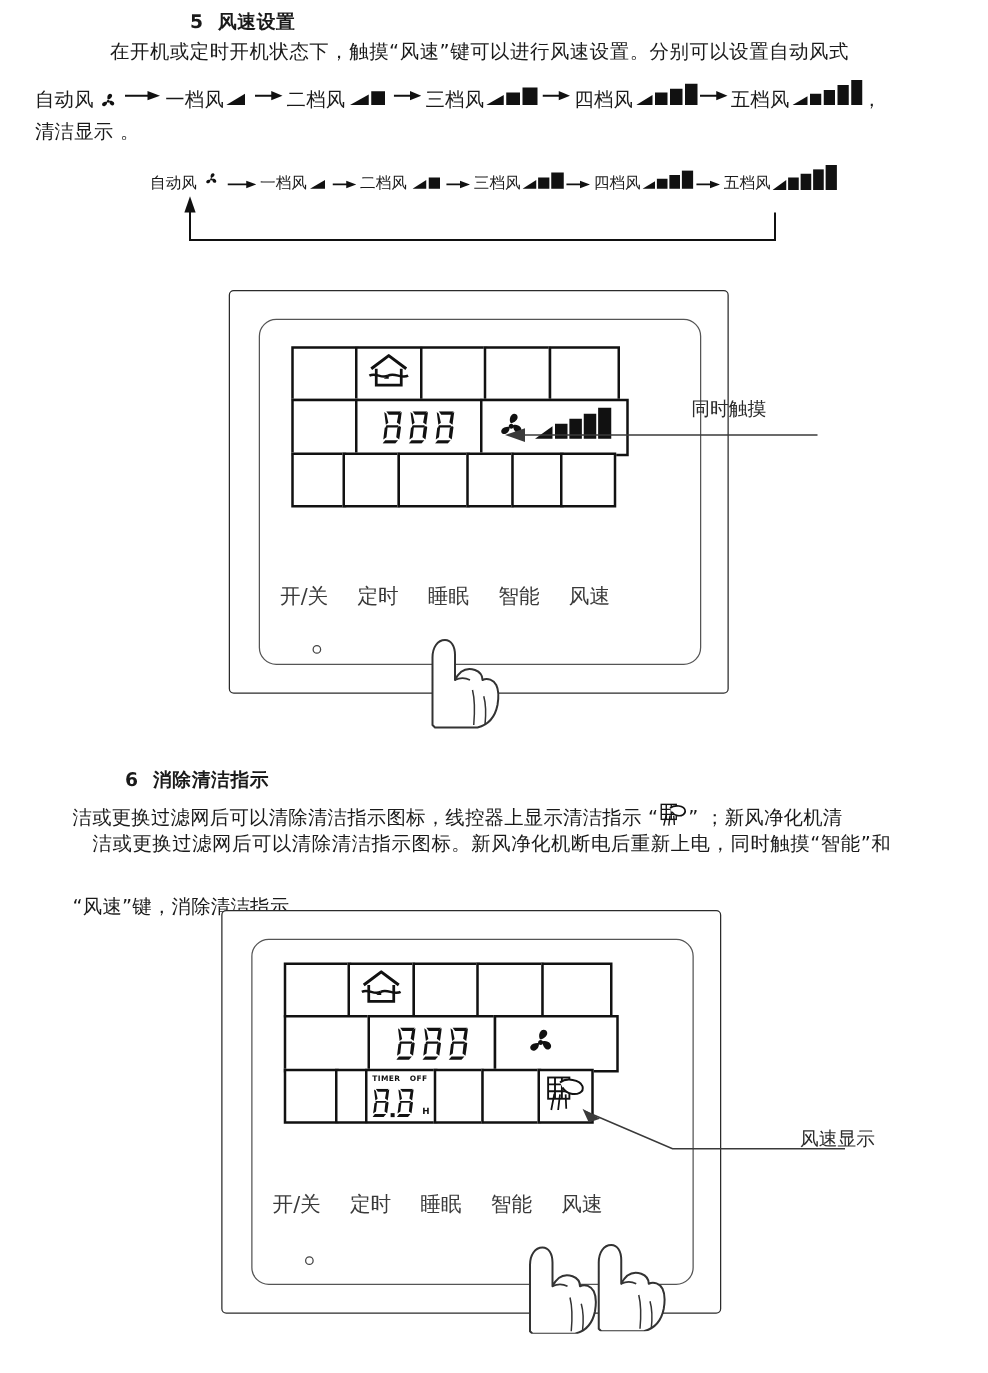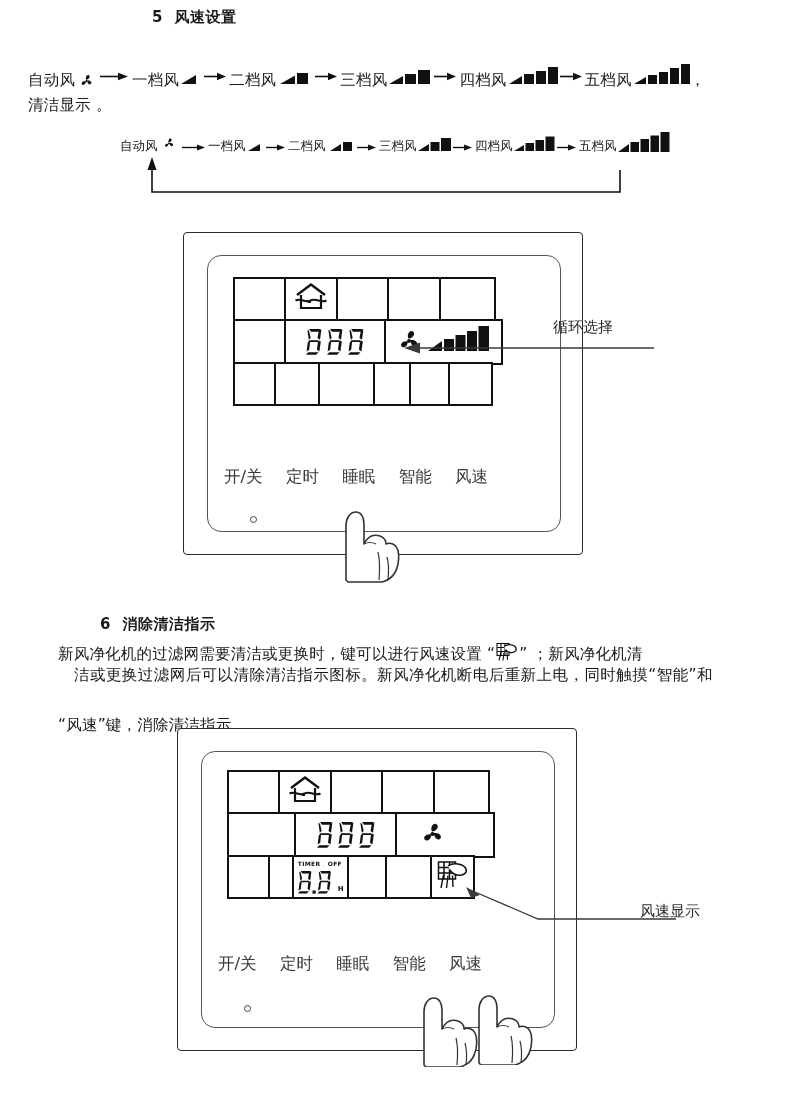--- a/index.html
+++ b/index.html
@@ -118,20 +118,21 @@
 </style>
 </head>
 <body>
 
 <div class="page">
 
   <div class="heading" style="left:152px; top:8px;">
     <span>5</span>&nbsp;&nbsp;<span>风速设置</span>
   </div>
 
+  <div class="para-line justify" style="left:88px; top:34px;">在开机或定时开机状态下，触摸“风速”键可以进行风速设置。分别可以设置自动风式</div>
 
   <div class="para-line" style="left:28px; top:64px;">
     <span>自动风</span><span class="ic fan" style="margin:0 3px;">
       <svg width="17" height="17" viewBox="0 0 24 24">
           <g fill="#111">
         <path d="M12 11.2c0.9 0 1.6 0.7 1.6 1.6S12.9 14.4 12 14.4 10.4 13.7 10.4 12.8 11.1 11.2 12 11.2z"></path>
         <path d="M11.5 10.6C10.8 9 10.9 6.6 12.4 5.1c1.6-1.6 3.9-0.6 4.1 1.2 0.2 2.1-2.1 3.9-4.2 4.5z"></path>
         <path d="M13.3 12.2c1.7-0.5 4-0.1 5.2 1.7 1.2 1.9-0.3 3.9-2.1 3.6-2.1-0.3-3.2-3.1-3.4-5.3z"></path>
         <path d="M10.9 13.3c0.2 1.8-0.6 4-2.6 4.8-2.1 0.8-3.7-1-3-2.7 0.8-2 3.7-2.4 5.7-2.1z"></path>
       </g>
@@ -398,28 +399,28 @@
       <path d="M55 96 C56 84 56 76 54 68" fill="none" stroke="#333" stroke-width="1.2"></path>
       <path d="M64 96 C65 86 65 80 63 73" fill="none" stroke="#333" stroke-width="1.2"></path>
       <path d="M40 60 C44 58 48 58 52 60" fill="none" stroke="#333" stroke-width="1.2"></path>
     </svg>
   </div>
 
   <svg class="callout-svg" style="left:398px; top:330px;" width="260" height="30" viewBox="0 0 260 30">
     <path d="M256 18 L20 18" fill="none" stroke="#3a3a3a" stroke-width="1.3"></path>
     <path d="M22 12.5 L6 18 L22 23.5 Z" fill="#3a3a3a"></path>
   </svg>
-  <div class="callout-label" style="left:553px; top:318px;">循环选择</div>
+  <div class="callout-label" style="left:553px; top:318px;">同时触摸</div>
 
   <div class="heading" style="left:100px; top:615px;">
     <span>6</span>&nbsp;&nbsp;<span>消除清洁指示</span>
   </div>
 
   <div class="para-line" style="left:58px; top:642px;">
-    <span>新风净化机的过滤网需要清洁或更换时，键可以进行风速设置 “</span><span class="ic" style="margin:0 1px;vertical-align:-3px;">
+    <span>洁或更换过滤网后可以清除清洁指示图标，线控器上显示清洁指示 “</span><span class="ic" style="margin:0 1px;vertical-align:-3px;">
       <svg width="22" height="20" viewBox="0 0 22 20">
         <g stroke="#111" stroke-width="1.1" fill="none">
           <rect x="1" y="1.5" width="12" height="12"></rect>
           <path d="M1 5.5h12 M1 9.5h12 M5 1.5v12 M9 1.5v12"></path>
         </g>
         <path d="M8 4.5 C12 1.5, 19 2.5, 20 6 C21 9.5, 17 11, 14 10.5 C12 10.2, 10.5 9, 9.5 7.5" fill="#fff" stroke="#111" stroke-width="1.3"></path>
         <path d="M5 10 L3 18.5 M8 10.5 L7 18.5 M11 10.5 L11.5 18" stroke="#111" stroke-width="1.1"></path>
       </svg>
     </span><span>” ；新风净化机清</span>
   </div>

